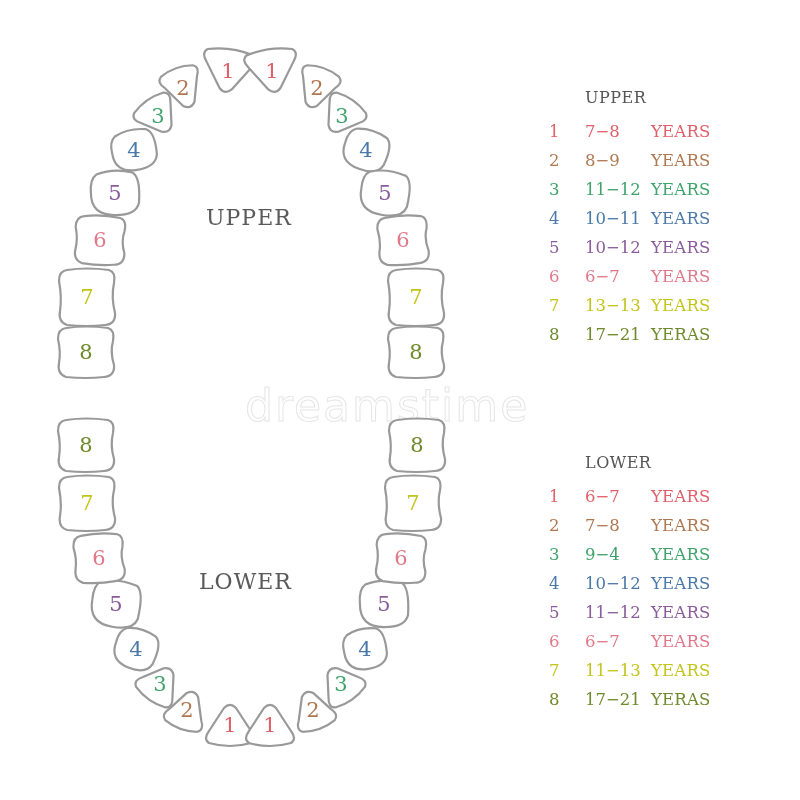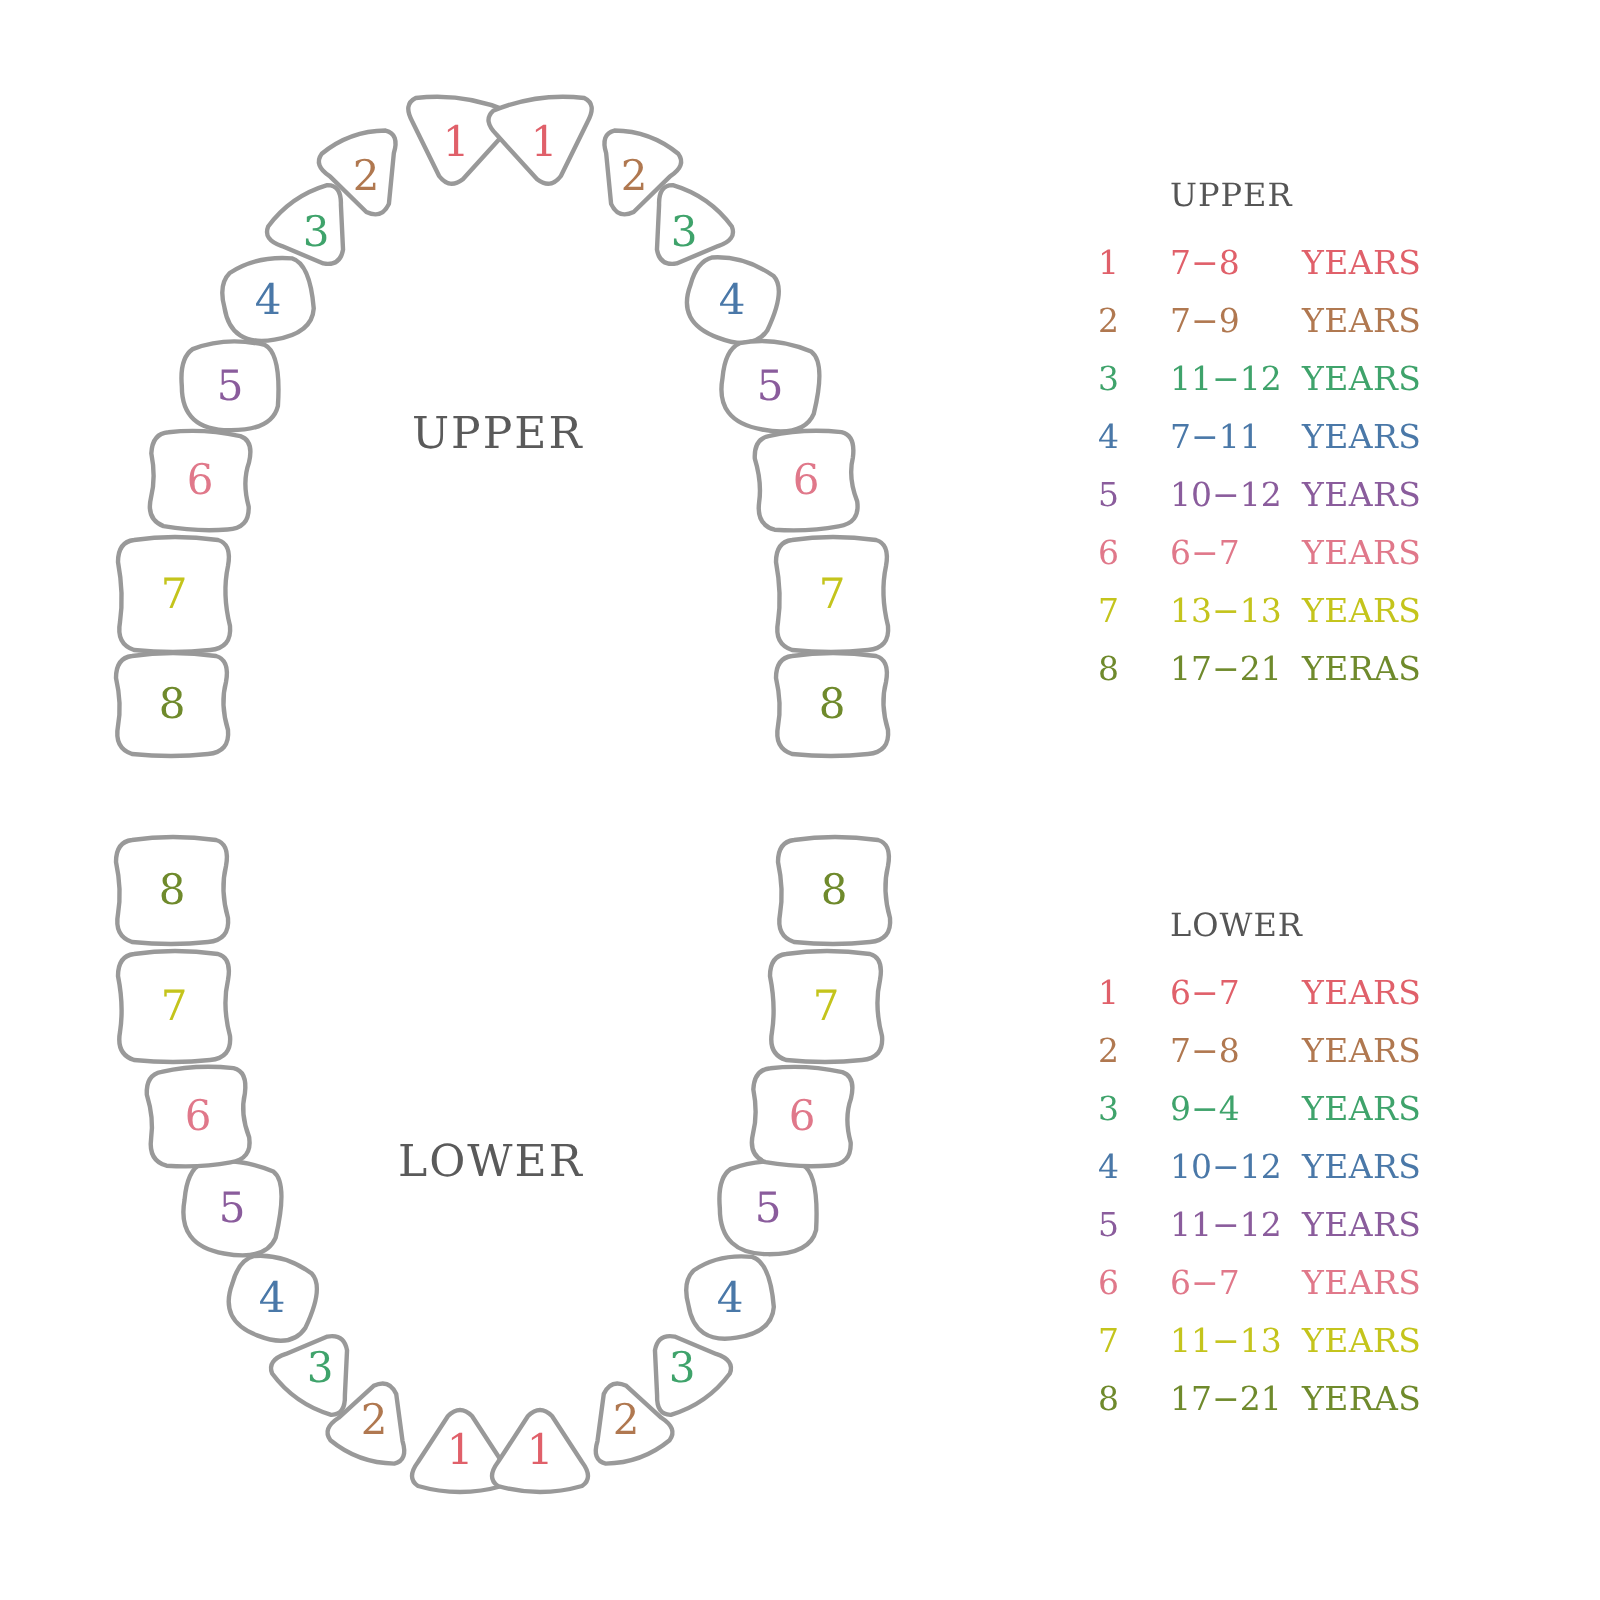--- a/index.html
+++ b/index.html
@@ -14,20 +14,21 @@
     .legend .row { display: flex; height: 29px; align-items: center; font-size: 16.5px; }
     .legend .row .n { width: 40px; padding-left: 4px; box-sizing: border-box; }
     .legend .row .range { width: 66px; white-space: pre; }
     .legend .row .yrs { letter-spacing: 0.2px; }
     .watermark { position: absolute; left: 245px; top: 380px; font-family: "DejaVu Sans", sans-serif; font-size: 44px; color: transparent; -webkit-text-stroke: 1px #e6e6e6; letter-spacing: 2px; }
   </style>
 </head>
 <body>
 
 <div id="stage">
+  <div class="watermark">dreamstime</div>
 
   <div id="upper-arch">
       <div class="tooth" style="left: 193px; top: 42px; width: 70px; height: 58px;">
         <svg width="70" height="58" viewBox="-35 -29 70 58">
       <path d="M -23 -19 Q 0 -25 23 -19 Q 29 -15 23 -7 L 6 18 Q 0 24 -6 18 L -23 -7 Q -29 -15 -23 -19 Z" transform="rotate(8)" fill="#ffffff" stroke="#999999" stroke-width="2.2" stroke-linejoin="round"></path>
         </svg>
         <div class="num" style="color: rgb(224, 96, 106);">1</div>
       </div>
       <div class="tooth" style="left: 154px; top: 60px; width: 58px; height: 56px;">
         <svg width="58" height="56" viewBox="-29 -28 58 56">
@@ -225,31 +226,31 @@
   <div class="legend" id="legend-upper" style="left:545px; top:88px;">
     <div class="title">UPPER</div>
     <div class="rows">
         <div class="row" style="color: rgb(224, 96, 106);">
           <span class="n">1</span>
           <span class="range">7−8</span>
           <span class="yrs">YEARS</span>
         </div>
         <div class="row" style="color: rgb(176, 120, 80);">
           <span class="n">2</span>
-          <span class="range">7−9</span>
+          <span class="range">8−9</span>
           <span class="yrs">YEARS</span>
         </div>
         <div class="row" style="color: rgb(63, 163, 107);">
           <span class="n">3</span>
           <span class="range">11−12</span>
           <span class="yrs">YEARS</span>
         </div>
         <div class="row" style="color: rgb(74, 120, 168);">
           <span class="n">4</span>
-          <span class="range">7−11</span>
+          <span class="range">10−11</span>
           <span class="yrs">YEARS</span>
         </div>
         <div class="row" style="color: rgb(138, 92, 156);">
           <span class="n">5</span>
           <span class="range">10−12</span>
           <span class="yrs">YEARS</span>
         </div>
         <div class="row" style="color: rgb(224, 120, 138);">
           <span class="n">6</span>
           <span class="range">6−7</span>

